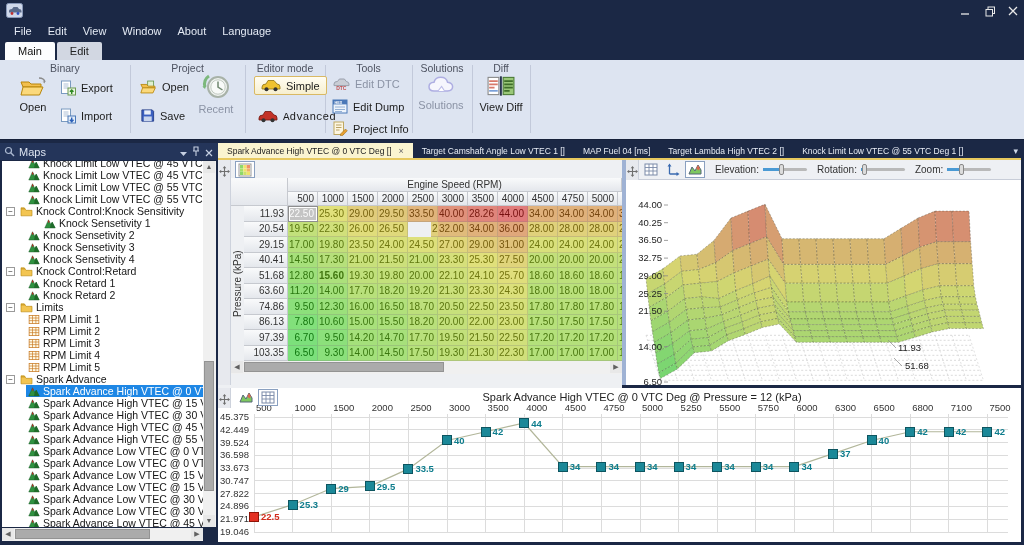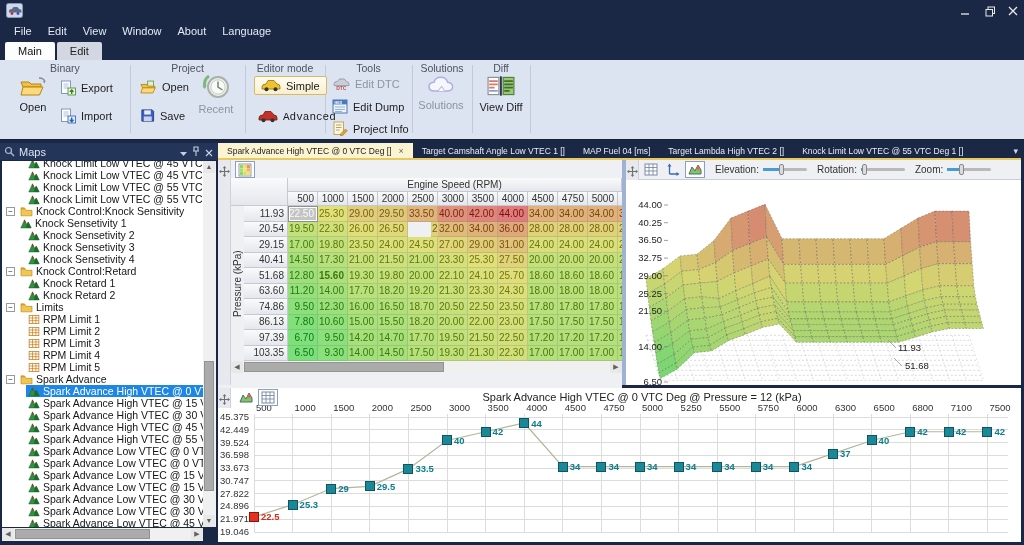--- a/index.html
+++ b/index.html
@@ -337,21 +337,21 @@
             <span class="selbg">
               <span style="display: inline-flex; flex: 0 0 auto;">
                 <svg width="13" height="11" viewBox="0 0 16 14" style="display: block;">
                   <path d="M1 3.5 L6 3.5 L7.5 5.5 L15 5.5 L15 12.5 L1 12.5 Z" fill="#f3c552" stroke="#b8860b" stroke-width="0.8"></path>
                   <path d="M1 3.5 L1 2.3 L5.2 2.3 L6.2 3.5 Z" fill="#f3c552" stroke="#b8860b" stroke-width="0.8"></path>
                 </svg>
               </span>
               <span class="tlabel">Knock Control:Knock Sensitivity</span>
             </span>
           </div>
-          <div class="titem" style="padding-left: 16px;">
+          <div class="titem" style="padding-left: 40px;">
             <span class="selbg">
               <span style="display: inline-flex; flex: 0 0 auto;">
                 <svg width="12" height="11" viewBox="0 0 16 14" style="display: block;">
                   <polygon points="1,13 6,2 9,8 11,5 15,13" fill="#2f9140" stroke="#1d5c28" stroke-width="0.6"></polygon>
                   <polygon points="9,8 11,5 15,13 8,13" fill="#1f6b2a"></polygon>
                   <polygon points="5.2,3.8 6,2 7.6,5 5.6,6.4" fill="#b03028"></polygon>
                 </svg>
               </span>
               <span class="tlabel">Knock Sensetivity 1</span>
             </span>
@@ -730,21 +730,21 @@
         <div class="hdrcell" style="left: 26px; top: 139px; width: 44px; height: 15.5px;">74.86</div>
         <div class="hdrcell" style="left: 26px; top: 154.5px; width: 44px; height: 15.5px;">86.13</div>
         <div class="hdrcell" style="left: 26px; top: 170px; width: 44px; height: 15.5px;">97.39</div>
         <div class="hdrcell" style="left: 26px; top: 185.5px; width: 44px; height: 15.5px;">103.35</div>
         <div class="dcell" style="left: 70px; top: 46px; width: 30px; height: 15.5px; background: rgb(196, 196, 196); color: rgb(250, 250, 250); border: 1px solid rgb(142, 142, 142); box-shadow: rgb(255, 255, 255) 0px 0px 0px 1px inset;">22.50</div>
         <div class="dcell" style="left: 100px; top: 46px; width: 30px; height: 15.5px; background: rgb(224, 224, 123); color: rgb(118, 118, 15);">25.30</div>
         <div class="dcell" style="left: 130px; top: 46px; width: 30px; height: 15.5px; background: rgb(224, 204, 123); color: rgb(118, 97, 15);">29.00</div>
         <div class="dcell" style="left: 160px; top: 46px; width: 30px; height: 15.5px; background: rgb(224, 200, 123); color: rgb(118, 94, 15);">29.50</div>
         <div class="dcell" style="left: 190px; top: 46px; width: 30px; height: 15.5px; background: rgb(224, 180, 123); color: rgb(118, 73, 15);">33.50</div>
         <div class="dcell" style="left: 220px; top: 46px; width: 30px; height: 15.5px; background: rgb(224, 145, 123); color: rgb(118, 37, 15);">40.00</div>
-        <div class="dcell" style="left: 250px; top: 46px; width: 30px; height: 15.5px; background: rgb(224, 133, 123); color: rgb(118, 25, 15);">42.00</div>
+        <div class="dcell" style="left: 250px; top: 46px; width: 30px; height: 15.5px; background: rgb(224, 133, 123); color: rgb(118, 25, 15);">28.26</div>
         <div class="dcell" style="left: 280px; top: 46px; width: 30px; height: 15.5px; background: rgb(224, 123, 123); color: rgb(118, 15, 15);">44.00</div>
         <div class="dcell" style="left: 310px; top: 46px; width: 30px; height: 15.5px; background: rgb(224, 177, 123); color: rgb(118, 70, 15);">34.00</div>
         <div class="dcell" style="left: 340px; top: 46px; width: 30px; height: 15.5px; background: rgb(224, 177, 123); color: rgb(118, 70, 15);">34.00</div>
         <div class="dcell" style="left: 370px; top: 46px; width: 30px; height: 15.5px; background: rgb(224, 177, 123); color: rgb(118, 70, 15);">34.00</div>
         <div class="dcell" style="left: 400px; top: 46px; width: 30px; height: 15.5px; background: rgb(224, 177, 123); color: rgb(118, 70, 15);">34.00</div>
         <div class="dcell" style="left: 70px; top: 61.5px; width: 30px; height: 15.5px; background: rgb(194, 224, 123); color: rgb(87, 118, 15);">19.50</div>
         <div class="dcell" style="left: 100px; top: 61.5px; width: 30px; height: 15.5px; background: rgb(209, 224, 123); color: rgb(102, 118, 15);">22.30</div>
         <div class="dcell" style="left: 130px; top: 61.5px; width: 30px; height: 15.5px; background: rgb(224, 221, 123); color: rgb(118, 115, 15);">26.00</div>
         <div class="dcell" style="left: 160px; top: 61.5px; width: 30px; height: 15.5px; background: rgb(224, 217, 123); color: rgb(118, 111, 15);">26.50</div>
         <div class="dcell" style="left: 190px; top: 61.5px; width: 30px; height: 15.5px; background: rgb(224, 207, 123); color: rgb(118, 101, 15); margin-left: 23px;">28.50</div>

